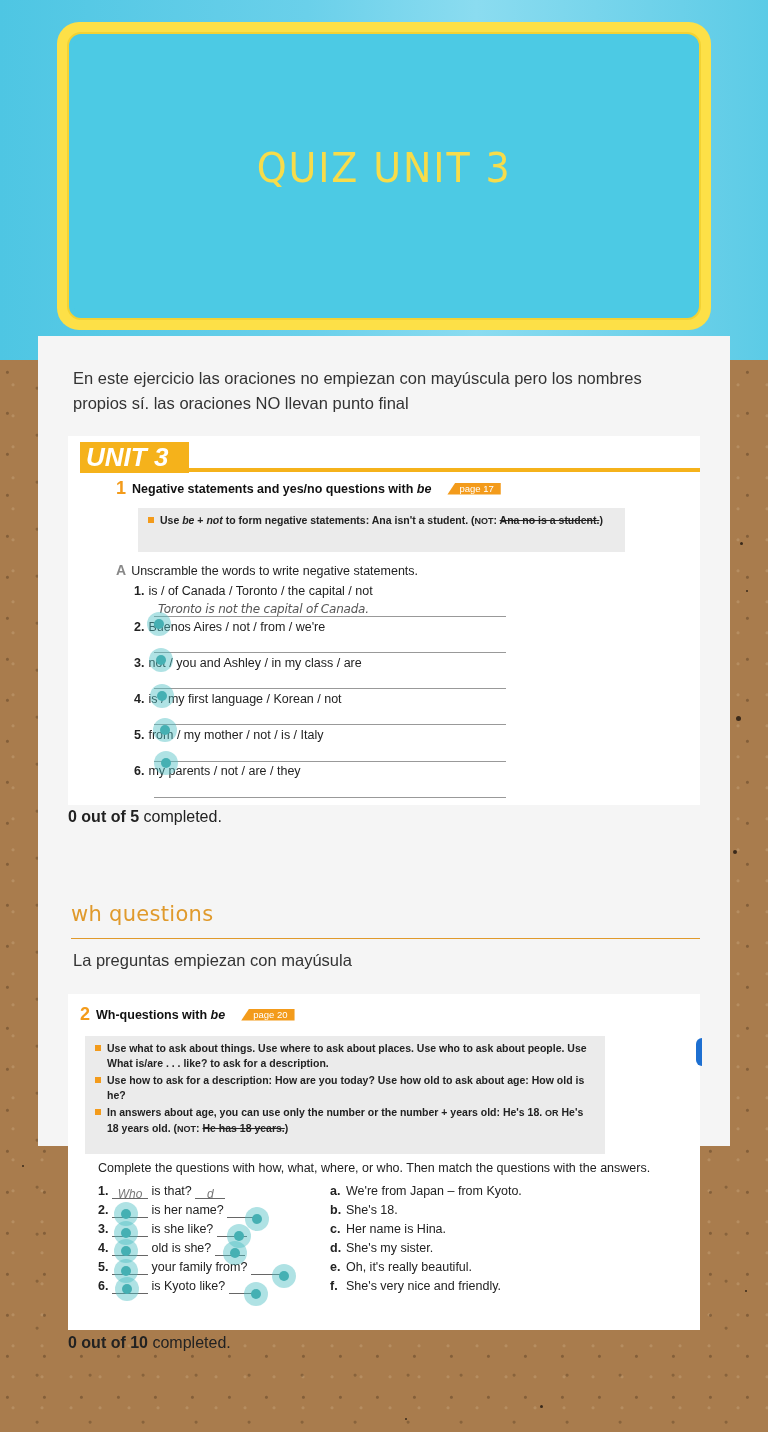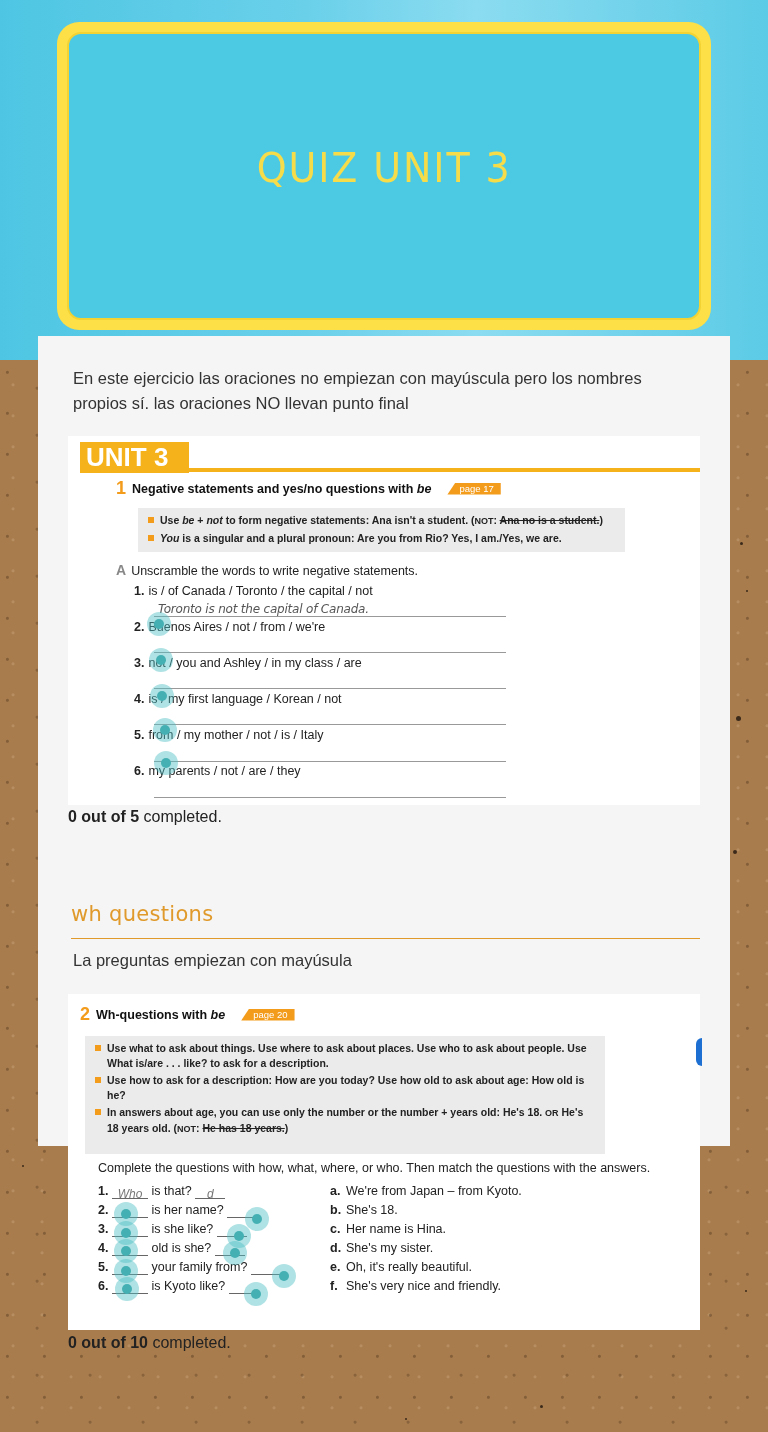--- a/index.html
+++ b/index.html
@@ -56,21 +56,21 @@
   .sheet {
     position: absolute; background: #fff;
   }
   .sheet1 { left: 30px; top: 100px; width: 632px; height: 369px; }
   .sheet2 { left: 30px; top: 658px; width: 632px; height: 336px; }
 
   .unit-tag {
     position: absolute; left: 12px; top: 6px; height: 31px; width: 109px;
     background: #f5b21b;
     color: #fff; font-weight: bold; font-size: 26px; line-height: 31px;
-    padding-left: 6px; font-family: "Liberation Sans", sans-serif;
+    padding-left: 6px; font-family: "Liberation Sans", sans-serif; font-style: italic;
   }
   .unit-rule {
     position: absolute; left: 121px; top: 32px; width: 511px; height: 4px; background: #f5b21b;
   }
   .ex-head {
     position: absolute; font-family: "Liberation Sans", sans-serif;
     font-size: 12.5px; font-weight: bold; color: #111;
     display: flex; align-items: center; gap: 6px;
   }
   .ex-num { color: #f39b1b; font-size: 18px; font-weight: bold; }
@@ -186,23 +186,20 @@
     <div class="ex-head" style="left:48px;top:42px;">
       <span class="ex-num">1</span>
       <span><span>Negative statements and yes/no questions with</span> <i>be</i></span>
       <span class="page-badge">page 17</span>
     </div>
 
     <div class="grammar-box" style="left:70px;top:72px;width:487px;height:44px;">
       <div class="rule">
         <span>Use </span><i>be</i><span> + </span><i>not</i><span> to form negative statements: Ana </span><b>isn't</b><span> a student. (</span><span class="sc">NOT</span><span>: </span><span class="strike">Ana no is a student.</span><span>)</span>
       </div>
-      <div class="rule">
-        <i>You</i><span> is a singular and a plural pronoun: Are </span><b>you</b><span> from Rio? Yes, </span><b>I</b><span> am./Yes, </span><b>we</b><span> are.</span>
-      </div>
     </div>
 
     <div class="instr" style="left:48px;top:126px;">
       <span class="letter">A</span><span>Unscramble the words to write negative statements.</span>
     </div>
 
     <div class="prompt" style="top:148px;"><b>1.</b><span>is / of Canada / Toronto / the capital / not</span></div>
     <div class="handwriting" style="top:166px;">Toronto is not the capital of Canada.</div>
     <div class="answer-line" style="top:180px;"></div>
 

